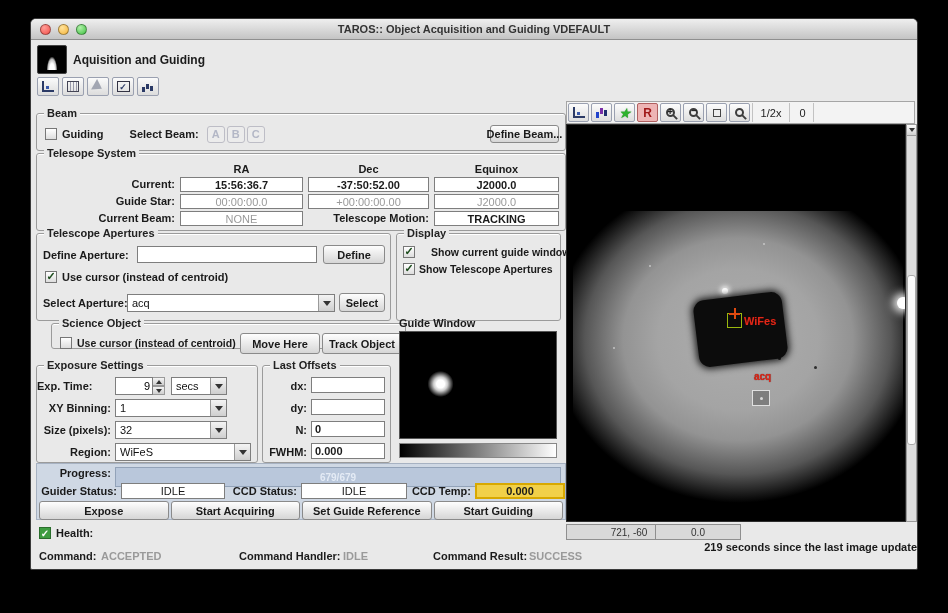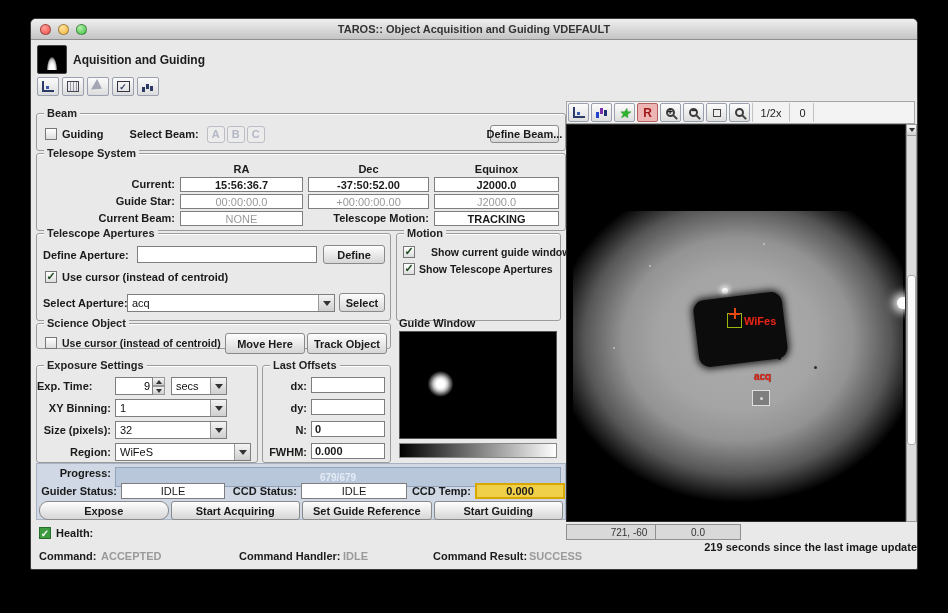--- a/index.html
+++ b/index.html
@@ -248,32 +248,32 @@
     <div class="combo" style="left:90px; top:60px; width:208px;">
       <span class="combo-val">acq</span>
       <span class="combo-btn">
           <i class="tri-dn"></i>
         </span>
     </div>
     <span class="btn abs" style="left:302px; top:59px; width:46px; height:19px;">Select</span>
   </div>
 
   <div class="grp" style="left:365px; top:214px; width:165px; height:88px;">
-    <span class="gtitle">Motion</span>
+    <span class="gtitle">Display</span>
     <div class="abs" style="left:6px; top:12px; display:flex; align-items:center;">
       <span class="cb checked"></span>
       <span class="lbl" style="margin-left:16px; font-size:10.5px;">Show current guide window</span>
     </div>
     <div class="abs" style="left:6px; top:29px; display:flex; align-items:center;">
       <span class="cb checked"></span>
       <span class="lbl" style="margin-left:4px; font-size:10.5px;">Show Telescope Apertures</span>
     </div>
   </div>
 
-  <div class="grp" style="left:5px; top:304px; width:355px; height:26px;">
+  <div class="grp" style="left:20px; top:304px; width:355px; height:26px;">
     <span class="gtitle">Science Object</span>
     <div class="abs" style="left:8px; top:13px; display:flex; align-items:center;">
       <span class="cb"></span>
       <span class="lbl" style="margin-left:5px; font-size:10.5px;">Use cursor (instead of centroid)</span>
     </div>
     <span class="btn abs" style="left:188px; top:9px; width:80px; height:21px;">Move Here</span>
     <span class="btn abs" style="left:270px; top:9px; width:80px; height:21px;">Track Object</span>
   </div>
 
   <div class="grp" style="left:5px; top:346px; width:222px; height:98px;">
@@ -342,21 +342,21 @@
     </div>
     <div class="abs" style="left:2px; top:19px; right:2px; height:16px;">
       <span class="lbl abs" style="left:0; top:2px; width:78px; text-align:right;">Guider Status:</span>
       <span class="tfield center abs" style="left:82px; top:0; width:104px; height:16px;">IDLE</span>
       <span class="lbl abs" style="left:192px; top:2px; width:66px; text-align:right;">CCD Status:</span>
       <span class="tfield center abs" style="left:262px; top:0; width:106px; height:16px;">IDLE</span>
       <span class="lbl abs" style="left:372px; top:2px; width:60px; text-align:right;">CCD Temp:</span>
       <span class="tfield center temp abs" style="left:436px; top:0; width:90px; height:16px;">0.000</span>
     </div>
     <div class="abs" style="left:2px; top:37px; right:2px; height:19px; display:flex; gap:2px;">
-      <span class="btn" style="flex:1;border-radius:9px;">Expose</span>
+      <span class="btn" style="flex:1;">Expose</span>
       <span class="btn" style="flex:1;">Start Acquiring</span>
       <span class="btn" style="flex:1;">Set Guide Reference</span>
       <span class="btn" style="flex:1;">Start Guiding</span>
     </div>
   </div>
 
   <div class="abs" style="left:8px; top:508px; display:flex; align-items:center;">
     <span class="cb health"></span>
     <span class="lbl" style="margin-left:5px;">Health:</span>
   </div>

